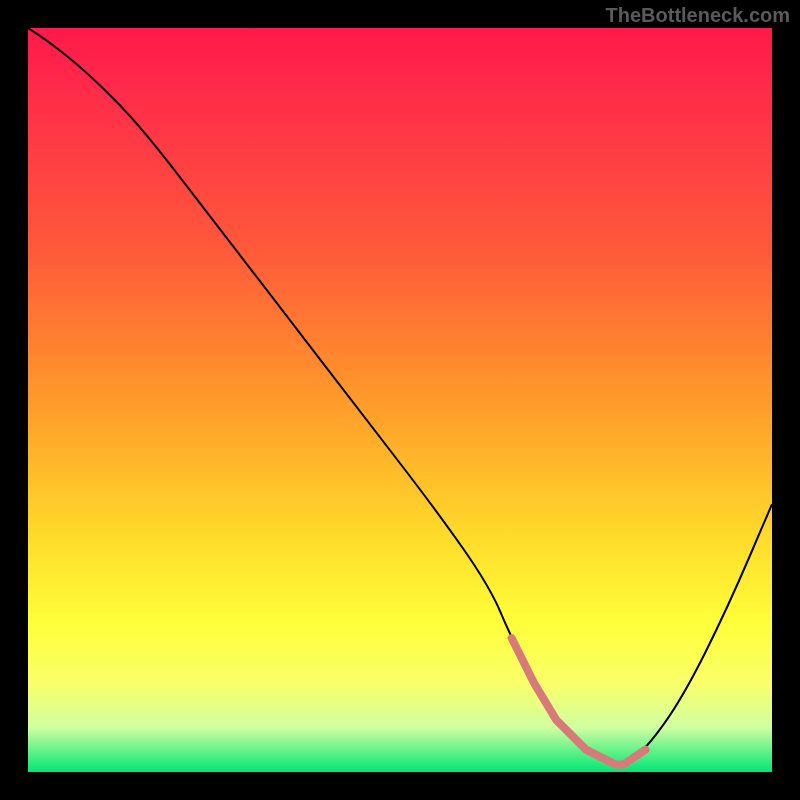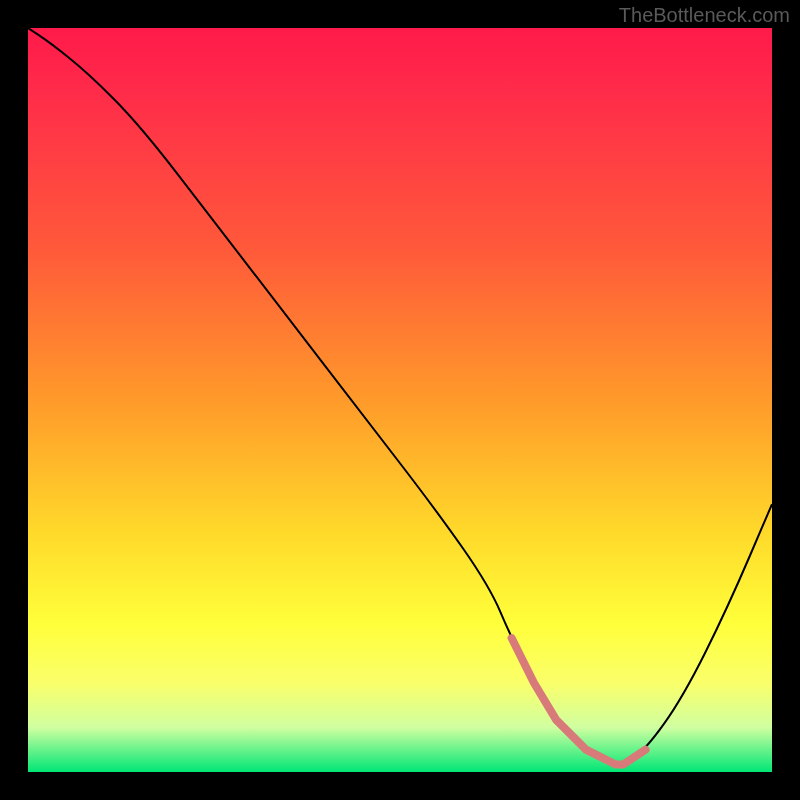--- a/index.html
+++ b/index.html
@@ -5,21 +5,21 @@
   * { margin: 0; padding: 0; box-sizing: border-box; }
   html, body { width: 800px; height: 800px; overflow: hidden; }
   body { background: #000; position: relative; font-family: Arial, sans-serif; }
   
   .attribution {
     position: absolute;
     top: 4px;
     right: 10px;
     color: #5a5a5a;
     font-size: 20px;
-    font-weight: normal;
+    font-weight: bold;
     z-index: 10;
   }
   
   .plot-area {
     position: absolute;
     top: 28px;
     left: 28px;
     width: 744px;
     height: 744px;
     overflow: hidden;

